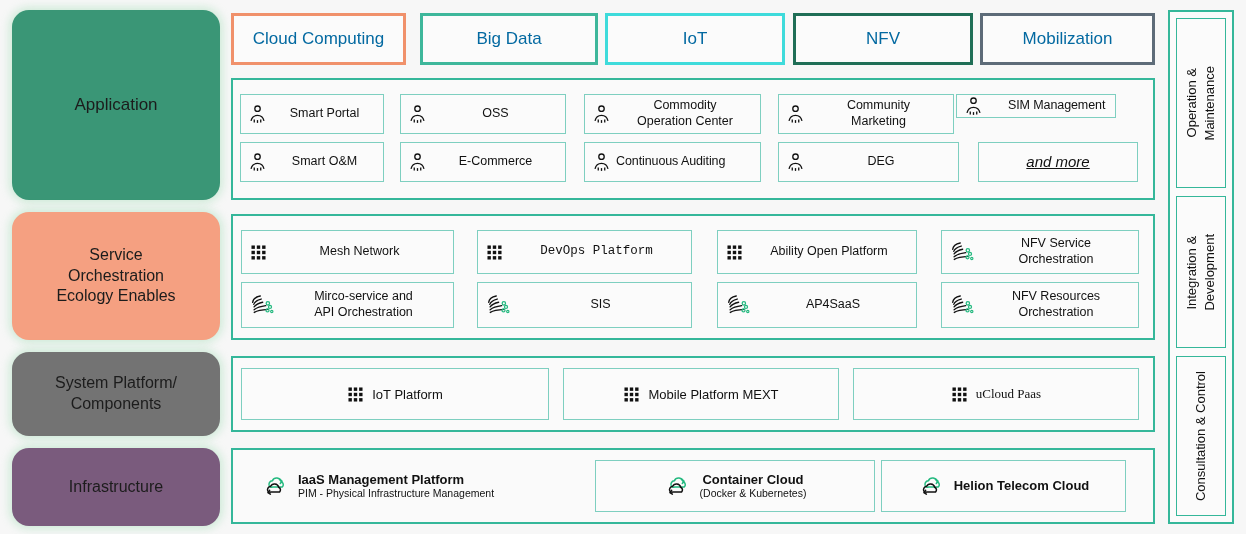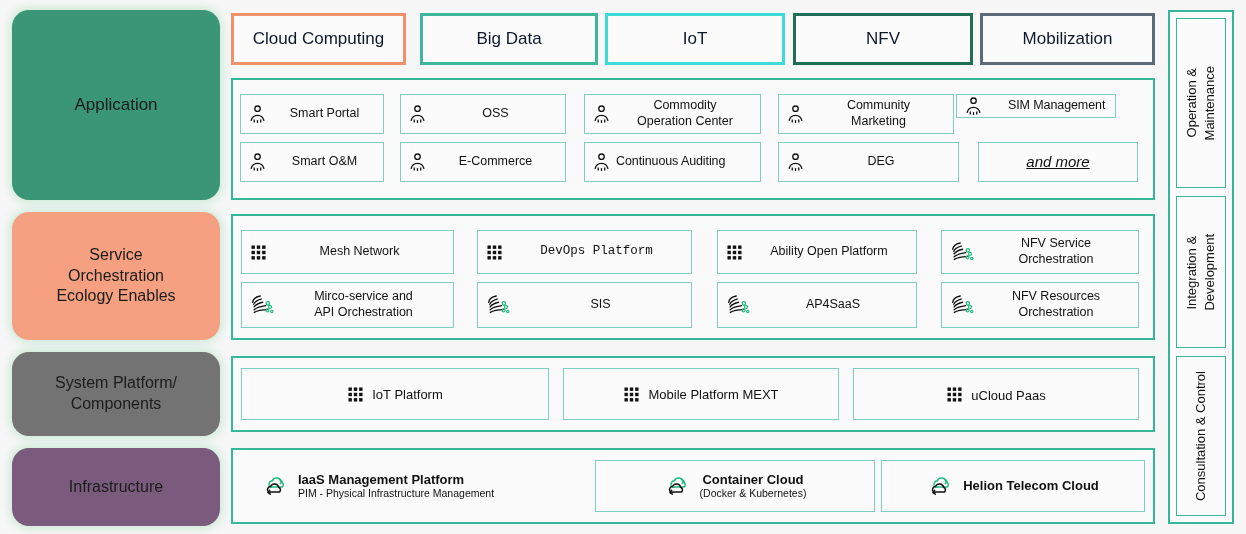--- a/index.html
+++ b/index.html
@@ -29,21 +29,21 @@
     position:absolute;box-sizing:border-box;
     border:2px solid #35b79a;
     background:#fafafa;
   }
 
   
   .pill{
     position:absolute;box-sizing:border-box;
     background:#fbfbfb;
     display:flex;align-items:center;justify-content:center;
-    font-size:17px;color:#0f172a;
+    font-size:17px;color:#0369a1;
   }
 
   
   .card{
     position:absolute;box-sizing:border-box;
     border:1px solid #7ecfc0;
     background:#fbfbfb;
     display:flex;align-items:center;
     font-size:12.5px;color:#111;
   }
@@ -387,21 +387,21 @@
             <rect x="16.4" y="9.2" width="4.6" height="4.6" fill="#111"></rect>
             <rect x="2" y="16.4" width="4.6" height="4.6" fill="#111"></rect>
             <rect x="9.2" y="16.4" width="4.6" height="4.6" fill="#111"></rect>
             <rect x="16.4" y="16.4" width="4.6" height="4.6" fill="#111"></rect>
           </svg>
         </span>
         <span>Mobile Platform MEXT</span>
       </span>
     </div>
     <div class="card" style="left:853px;top:368px;width:286px;height:52px;padding:0 8px;font-size:13px;">
-      <span style="display:flex;align-items:flex-end;margin:0 auto;">
+      <span style="display:flex;align-items:flex-start;margin:0 auto;font-family:Liberation Serif, serif;">
         <span class="ico" style="margin-right:8px;">
           <svg width="17" height="17" viewBox="0 0 23 23" aria-hidden="true">
             <rect x="2" y="2" width="4.6" height="4.6" fill="#111"></rect>
             <rect x="9.2" y="2" width="4.6" height="4.6" fill="#111"></rect>
             <rect x="16.4" y="2" width="4.6" height="4.6" fill="#111"></rect>
             <rect x="2" y="9.2" width="4.6" height="4.6" fill="#111"></rect>
             <rect x="9.2" y="9.2" width="4.6" height="4.6" fill="#111"></rect>
             <rect x="16.4" y="9.2" width="4.6" height="4.6" fill="#111"></rect>
             <rect x="2" y="16.4" width="4.6" height="4.6" fill="#111"></rect>
             <rect x="9.2" y="16.4" width="4.6" height="4.6" fill="#111"></rect>
@@ -436,21 +436,21 @@
     <path d="M6.4 18.2 A3.6 3.6 0 0 1 9.4 12.9 A4.9 4.9 0 0 1 18.6 13.8 A3.3 3.3 0 0 1 19.5 19.3 L9.7 19.3 A3.1 3.1 0 0 1 6.4 18.2 Z" fill="none" stroke="#111" stroke-width="1.7" stroke-linejoin="round"></path>
     <path d="M9.2 21.6 L6.4 19.9 L8.4 17.3" fill="none" stroke="#111" stroke-width="1.7" stroke-linecap="round" stroke-linejoin="round"></path>
   </svg>
         </span>
         <span class="cloudtxt c">
           <span class="t1">Container Cloud</span>
           <span class="t2">(Docker &amp; Kubernetes)</span>
         </span>
       </span>
     </div>
-    <div class="card" style="left:881px;top:460px;width:264px;height:52px;padding:0 2px;">
+    <div class="card" style="left:881px;top:460px;width:245px;height:52px;padding:0 2px;">
       <span style="display:flex;align-items:center;margin:0 auto;">
         <span class="ico" style="margin-right:9px;">
           <svg width="27" height="22.139999999999997" viewBox="0 0 30 25" aria-hidden="true">
     <path d="M8.0 12.4 A4.0 4.0 0 0 1 11.4 6.6 A5.4 5.4 0 0 1 21.6 7.6 A3.6 3.6 0 0 1 22.6 13.6 L11.6 13.6 A3.4 3.4 0 0 1 8.0 12.4 Z" fill="none" stroke="#23b97f" stroke-width="1.7" stroke-linejoin="round"></path>
     <path d="M19.6 5.2 L22.4 7.0 L20.4 9.6" fill="none" stroke="#23b97f" stroke-width="1.7" stroke-linecap="round" stroke-linejoin="round"></path>
     <path d="M6.4 18.2 A3.6 3.6 0 0 1 9.4 12.9 A4.9 4.9 0 0 1 18.6 13.8 A3.3 3.3 0 0 1 19.5 19.3 L9.7 19.3 A3.1 3.1 0 0 1 6.4 18.2 Z" fill="none" stroke="#111" stroke-width="1.7" stroke-linejoin="round"></path>
     <path d="M9.2 21.6 L6.4 19.9 L8.4 17.3" fill="none" stroke="#111" stroke-width="1.7" stroke-linecap="round" stroke-linejoin="round"></path>
   </svg>
         </span>
         <span class="cloudtxt c">

